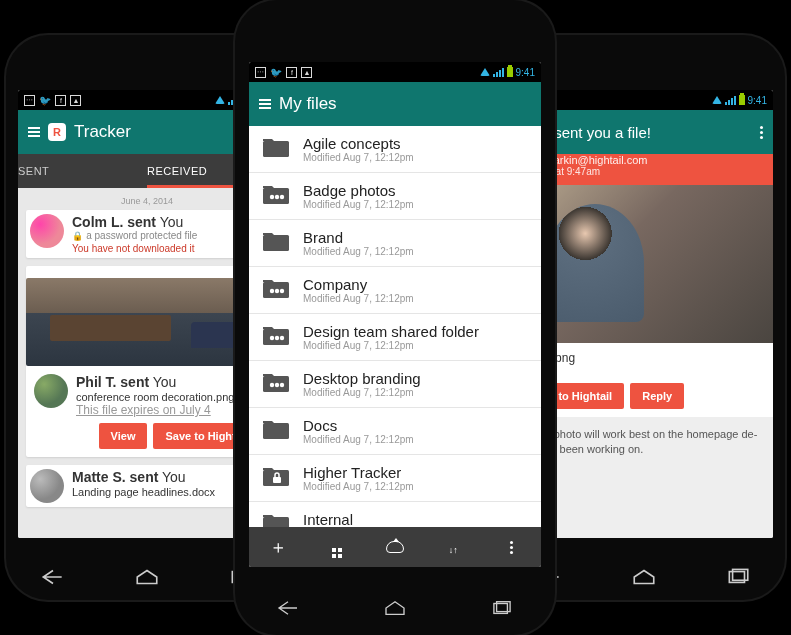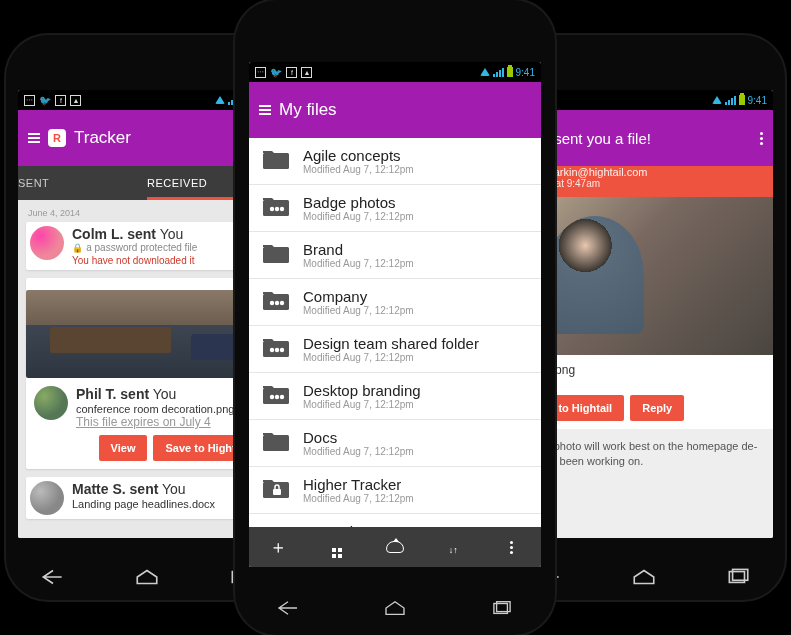--- a/index.html
+++ b/index.html
@@ -21,37 +21,37 @@
   .status .icons-l { display:flex; gap:4px; opacity:.85; }
   .status .icons-r { margin-left:auto; display:flex; gap:3px; align-items:center; color:#33b5e5; }
   .sig { display:inline-flex; gap:1px; align-items:flex-end; }
   .sig b { width:2px; background:#33b5e5; display:inline-block; }
   .wifi { width:0;height:0;border-left:5px solid transparent;border-right:5px solid transparent;border-bottom:8px solid #33b5e5;border-radius:2px; }
   .batt { width:6px;height:10px;background:#9c0;position:relative; }
   .batt::before{content:"";position:absolute;top:-2px;left:1px;width:4px;height:2px;background:#9c0;}
   .glyph-box{width:11px;height:11px;border:1px solid #fff;display:flex;align-items:center;justify-content:center;font-size:7px;}
 
   
-  .hdr { background:#a21caf; color:#fff; height:56px; display:flex; align-items:center; padding:0 10px; gap:8px; }
+  .hdr { background:#0f766e; color:#fff; height:44px; display:flex; align-items:center; padding:0 10px; gap:8px; }
   .hdr .menu-icon { display:flex; flex-direction:column; gap:2px; }
   .hdr .menu-icon span{ width:12px;height:2px;background:#fff; }
   .hdr .title { font-size:17px; font-weight:300; }
   .badge-r { width:18px;height:18px;background:#fff;border-radius:4px;display:flex;align-items:center;justify-content:center;color:#ee5340;font-weight:bold;font-size:11px;}
   .more-dots{margin-left:auto;display:flex;flex-direction:column;gap:2px;}
   .more-dots b{width:3px;height:3px;background:#fff;border-radius:50%;}
 
   
   .tabs { display:flex; background:#3c3c3c; height:34px; }
   .tab { flex:1; display:flex; align-items:center; color:#ccc; font-size:11px; letter-spacing:.5px; position:relative;}
   .tab.active { color:#fff; }
   .tab.active::after { content:""; position:absolute; bottom:0; left:0; right:0; height:3px; background:#ee5340;}
 
   
   .tracker-body { background:#e8e8e8; padding:6px 8px; overflow:hidden; height:calc(100% - 94px);}
-  .date-lbl{font-size:9px;color:#999;margin:2px 2px 4px;}
+  .date-lbl{font-size:9px;color:#999;margin:2px 2px 4px;text-align:center;}
   .card{background:#fff;border-radius:2px;padding:4px;margin-bottom:8px;box-shadow:0 1px 2px rgba(0,0,0,.1);}
   .card-row{display:flex;gap:8px;}
   .avatar{width:34px;height:34px;border-radius:50%;flex:none;background:#ccc;}
   .av1{background:radial-gradient(circle at 30% 30%,#f4a,#e89 60%);}
   .av2{background:radial-gradient(circle at 30% 30%,#8a6,#575 60%);}
   .av3{background:radial-gradient(circle at 30% 30%,#bbb,#888 60%);}
   .card h4{font-size:14px;font-weight:400;color:#333;}
   .card h4 strong{font-weight:700;}
   .sub{font-size:10px;color:#888;display:flex;align-items:center;gap:3px;}
   .sub .lock{font-size:9px;}

